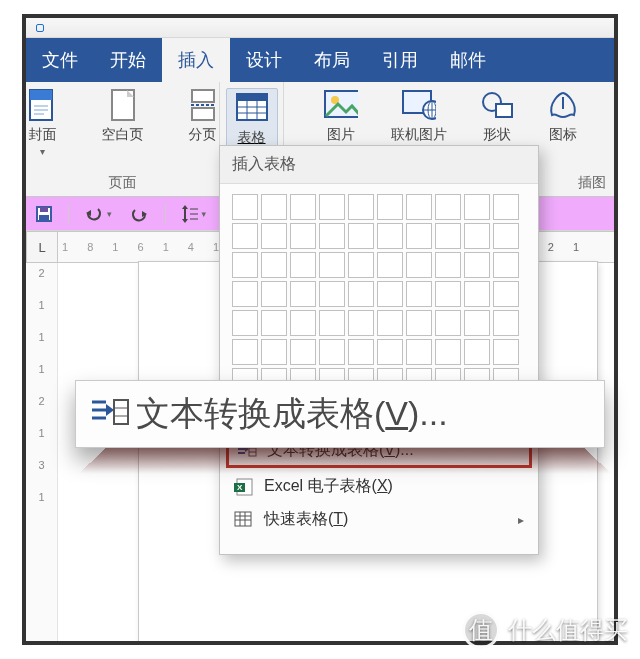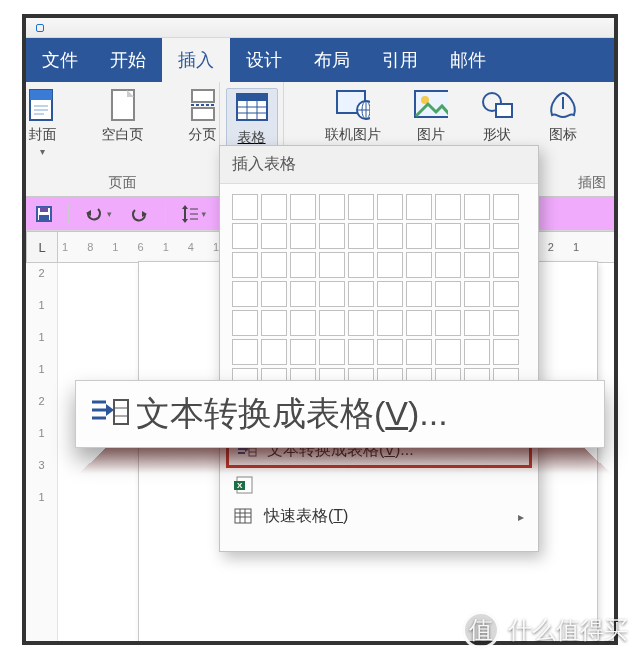--- a/index.html
+++ b/index.html
@@ -304,41 +304,41 @@
               <line x1="1" y1="20" x2="31" y2="20" stroke="#2b579a"></line>
             </svg>
         </div>
         <span>表格</span>
         <span class="arrow">▾</span>
       </div>
     </div>
 
     <div class="group illus">
       <div class="group-row">
+        <div class="btn-big">
+          <div class="ic">
+            <svg width="36" height="30">
+                <rect x="1" y="1" width="34" height="26" fill="#eaf3ff" stroke="#2b579a" stroke-width="2"></rect>
+                <circle cx="11" cy="10" r="4" fill="#f5c94a"></circle>
+                <polyline points="2,26 14,14 22,22 28,16 35,24" fill="none" stroke="#4aa564" stroke-width="3"></polyline>
+              </svg>
+          </div>
+          <span>图片</span>
+        </div>
         <div class="btn-big" style="width:72px">
           <div class="ic">
             <svg width="40" height="30">
                 <rect x="1" y="1" width="28" height="22" fill="#eaf3ff" stroke="#2b579a" stroke-width="2"></rect>
                 <circle cx="30" cy="20" r="9" fill="#fff" stroke="#2b579a" stroke-width="2"></circle>
                 <line x1="22" y1="20" x2="38" y2="20" stroke="#2b579a"></line>
                 <line x1="30" y1="12" x2="30" y2="28" stroke="#2b579a"></line>
                 <ellipse cx="30" cy="20" rx="4" ry="9" fill="none" stroke="#2b579a"></ellipse>
               </svg>
           </div>
           <span>联机图片</span>
-        </div>
-        <div class="btn-big">
-          <div class="ic">
-            <svg width="36" height="30">
-                <rect x="1" y="1" width="34" height="26" fill="#eaf3ff" stroke="#2b579a" stroke-width="2"></rect>
-                <circle cx="11" cy="10" r="4" fill="#f5c94a"></circle>
-                <polyline points="2,26 14,14 22,22 28,16 35,24" fill="none" stroke="#4aa564" stroke-width="3"></polyline>
-              </svg>
-          </div>
-          <span>图片</span>
         </div>
         <div class="btn-big">
           <div class="ic">
             <svg width="36" height="30">
                 <circle cx="12" cy="12" r="9" fill="none" stroke="#2b579a" stroke-width="2"></circle>
                 <rect x="16" y="14" width="16" height="13" fill="#fff" stroke="#2b579a" stroke-width="2"></rect>
               </svg>
           </div>
           <span>形状</span>
           <span class="arrow">▾</span>
@@ -455,20 +455,21 @@
         <span>文本转换成表格(<u>V</u>)...</span>
       </div>
       <div class="menu-item">
         <span class="mi-icon">
           <svg width="20" height="18">
               <rect x="3" y="1" width="15" height="16" fill="#fff" stroke="#888"></rect>
               <rect x="0" y="5" width="11" height="9" fill="#1d7044"></rect>
               <text x="3" y="12" font-size="8" fill="#fff" font-weight="bold">X</text>
             </svg>
         </span>
+        <span>Excel 电子表格(<u>X</u>)</span>
       </div>
       <div class="menu-item">
         <span class="mi-icon">
           <svg width="20" height="18">
               <rect x="1" y="1" width="16" height="14" fill="#fff" stroke="#555"></rect>
               <line x1="1" y1="5" x2="17" y2="5" stroke="#555"></line>
               <line x1="1" y1="9" x2="17" y2="9" stroke="#555"></line>
               <line x1="6" y1="1" x2="6" y2="15" stroke="#555"></line>
               <line x1="11" y1="1" x2="11" y2="15" stroke="#555"></line>
             </svg>

